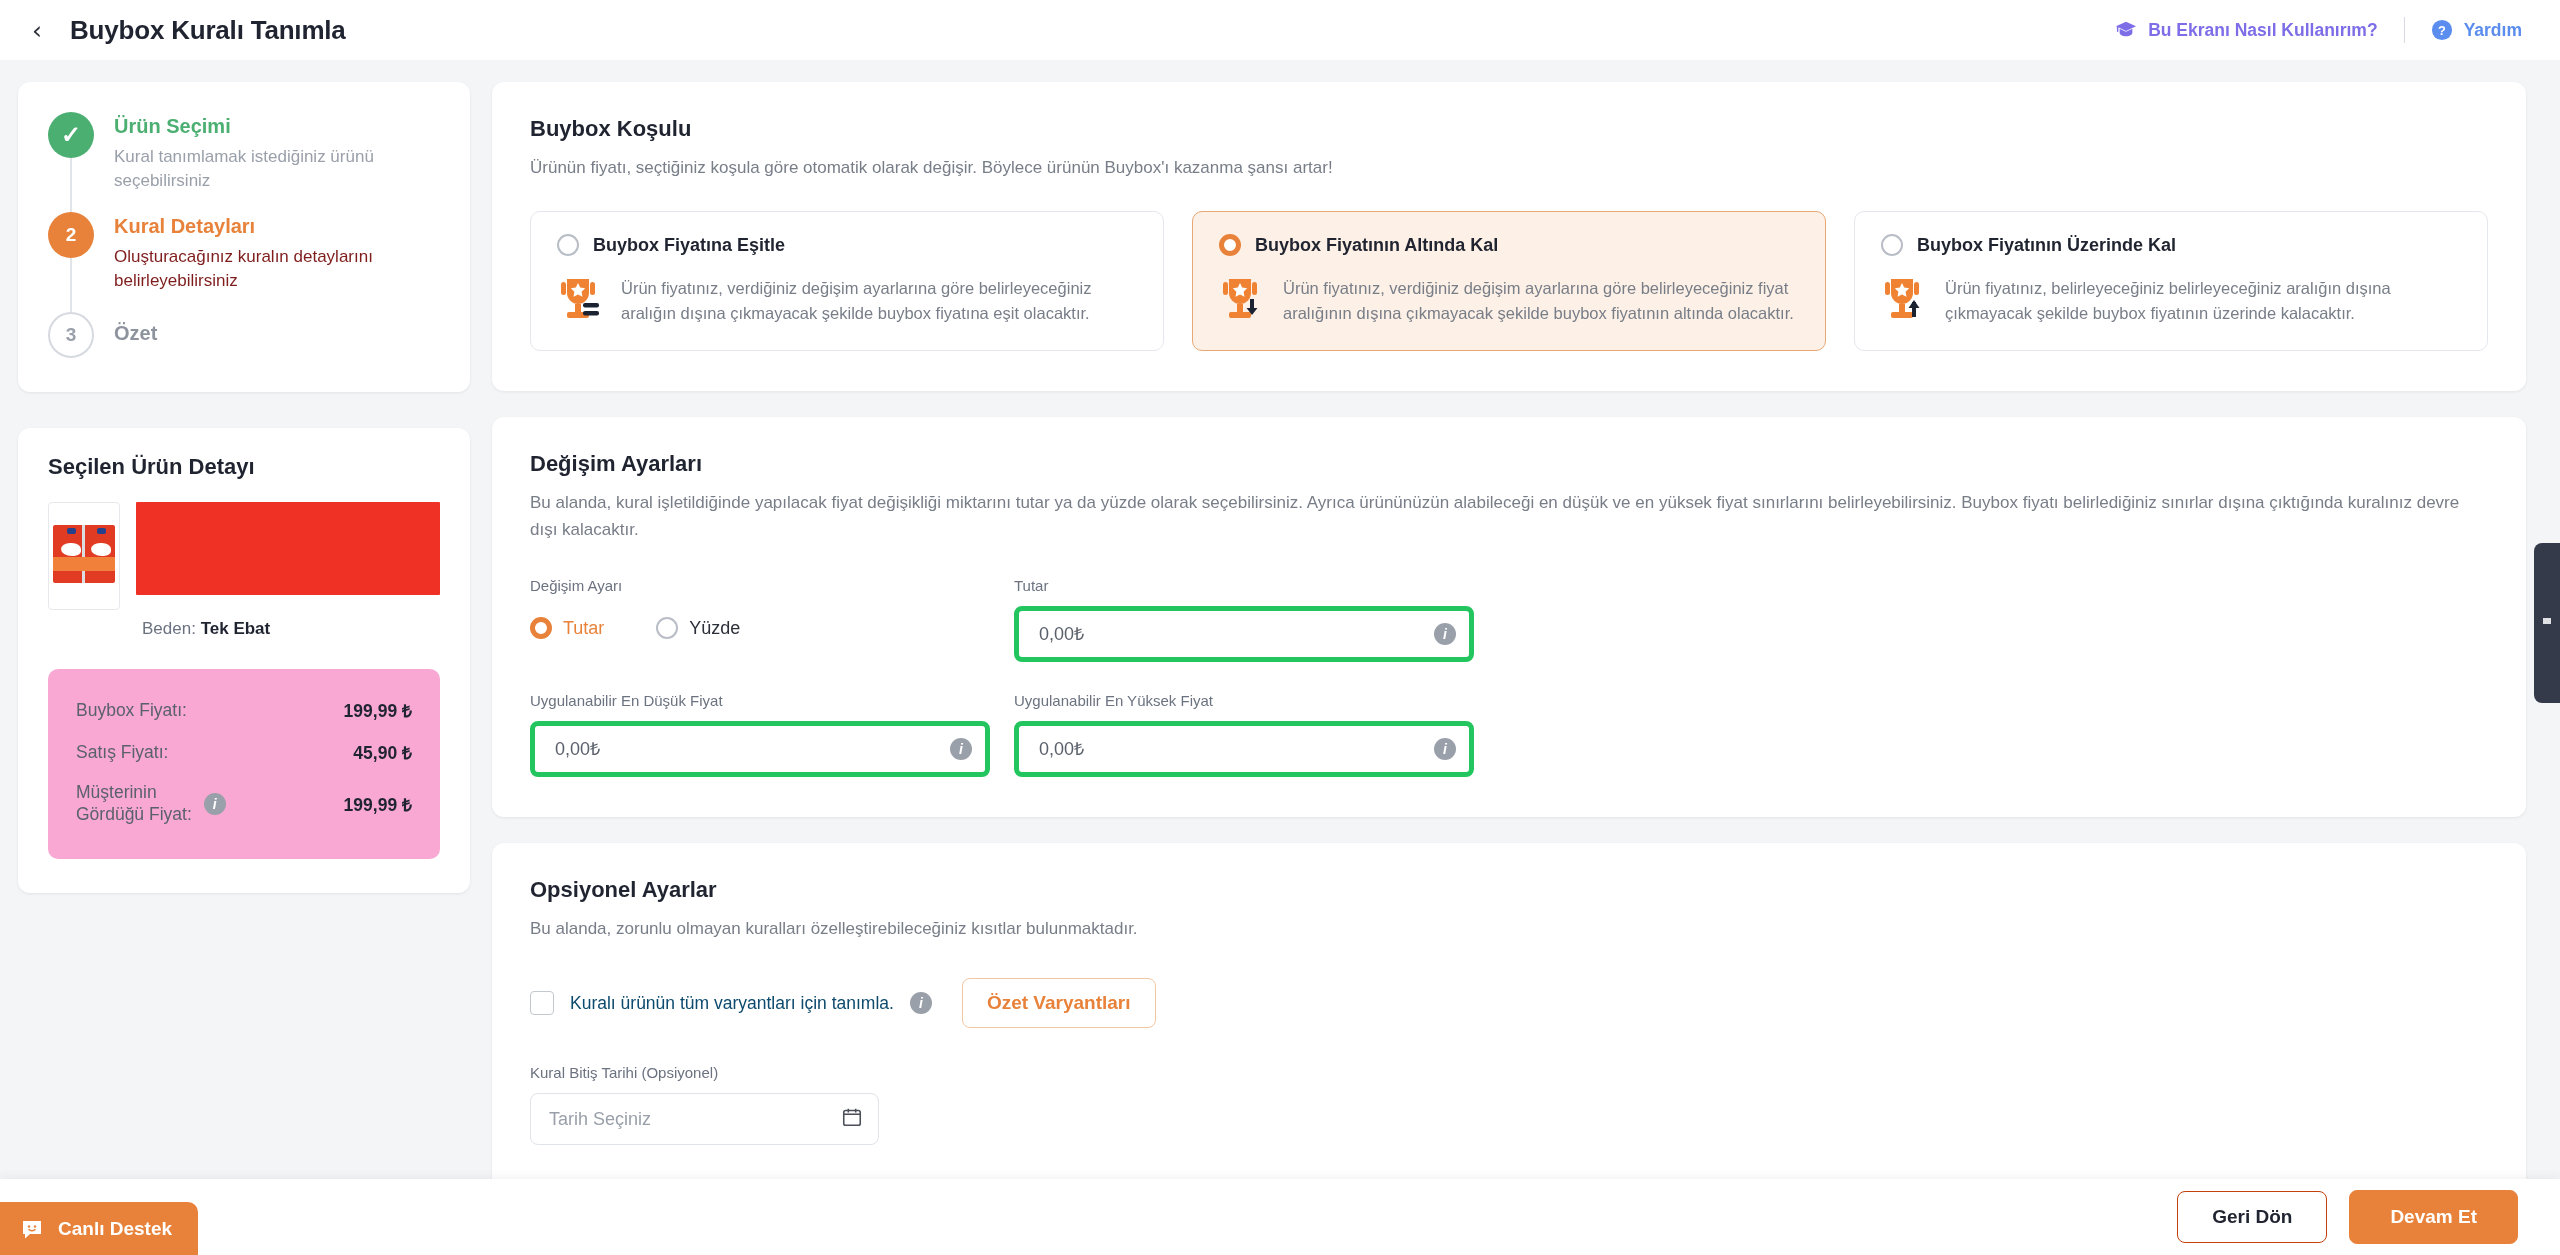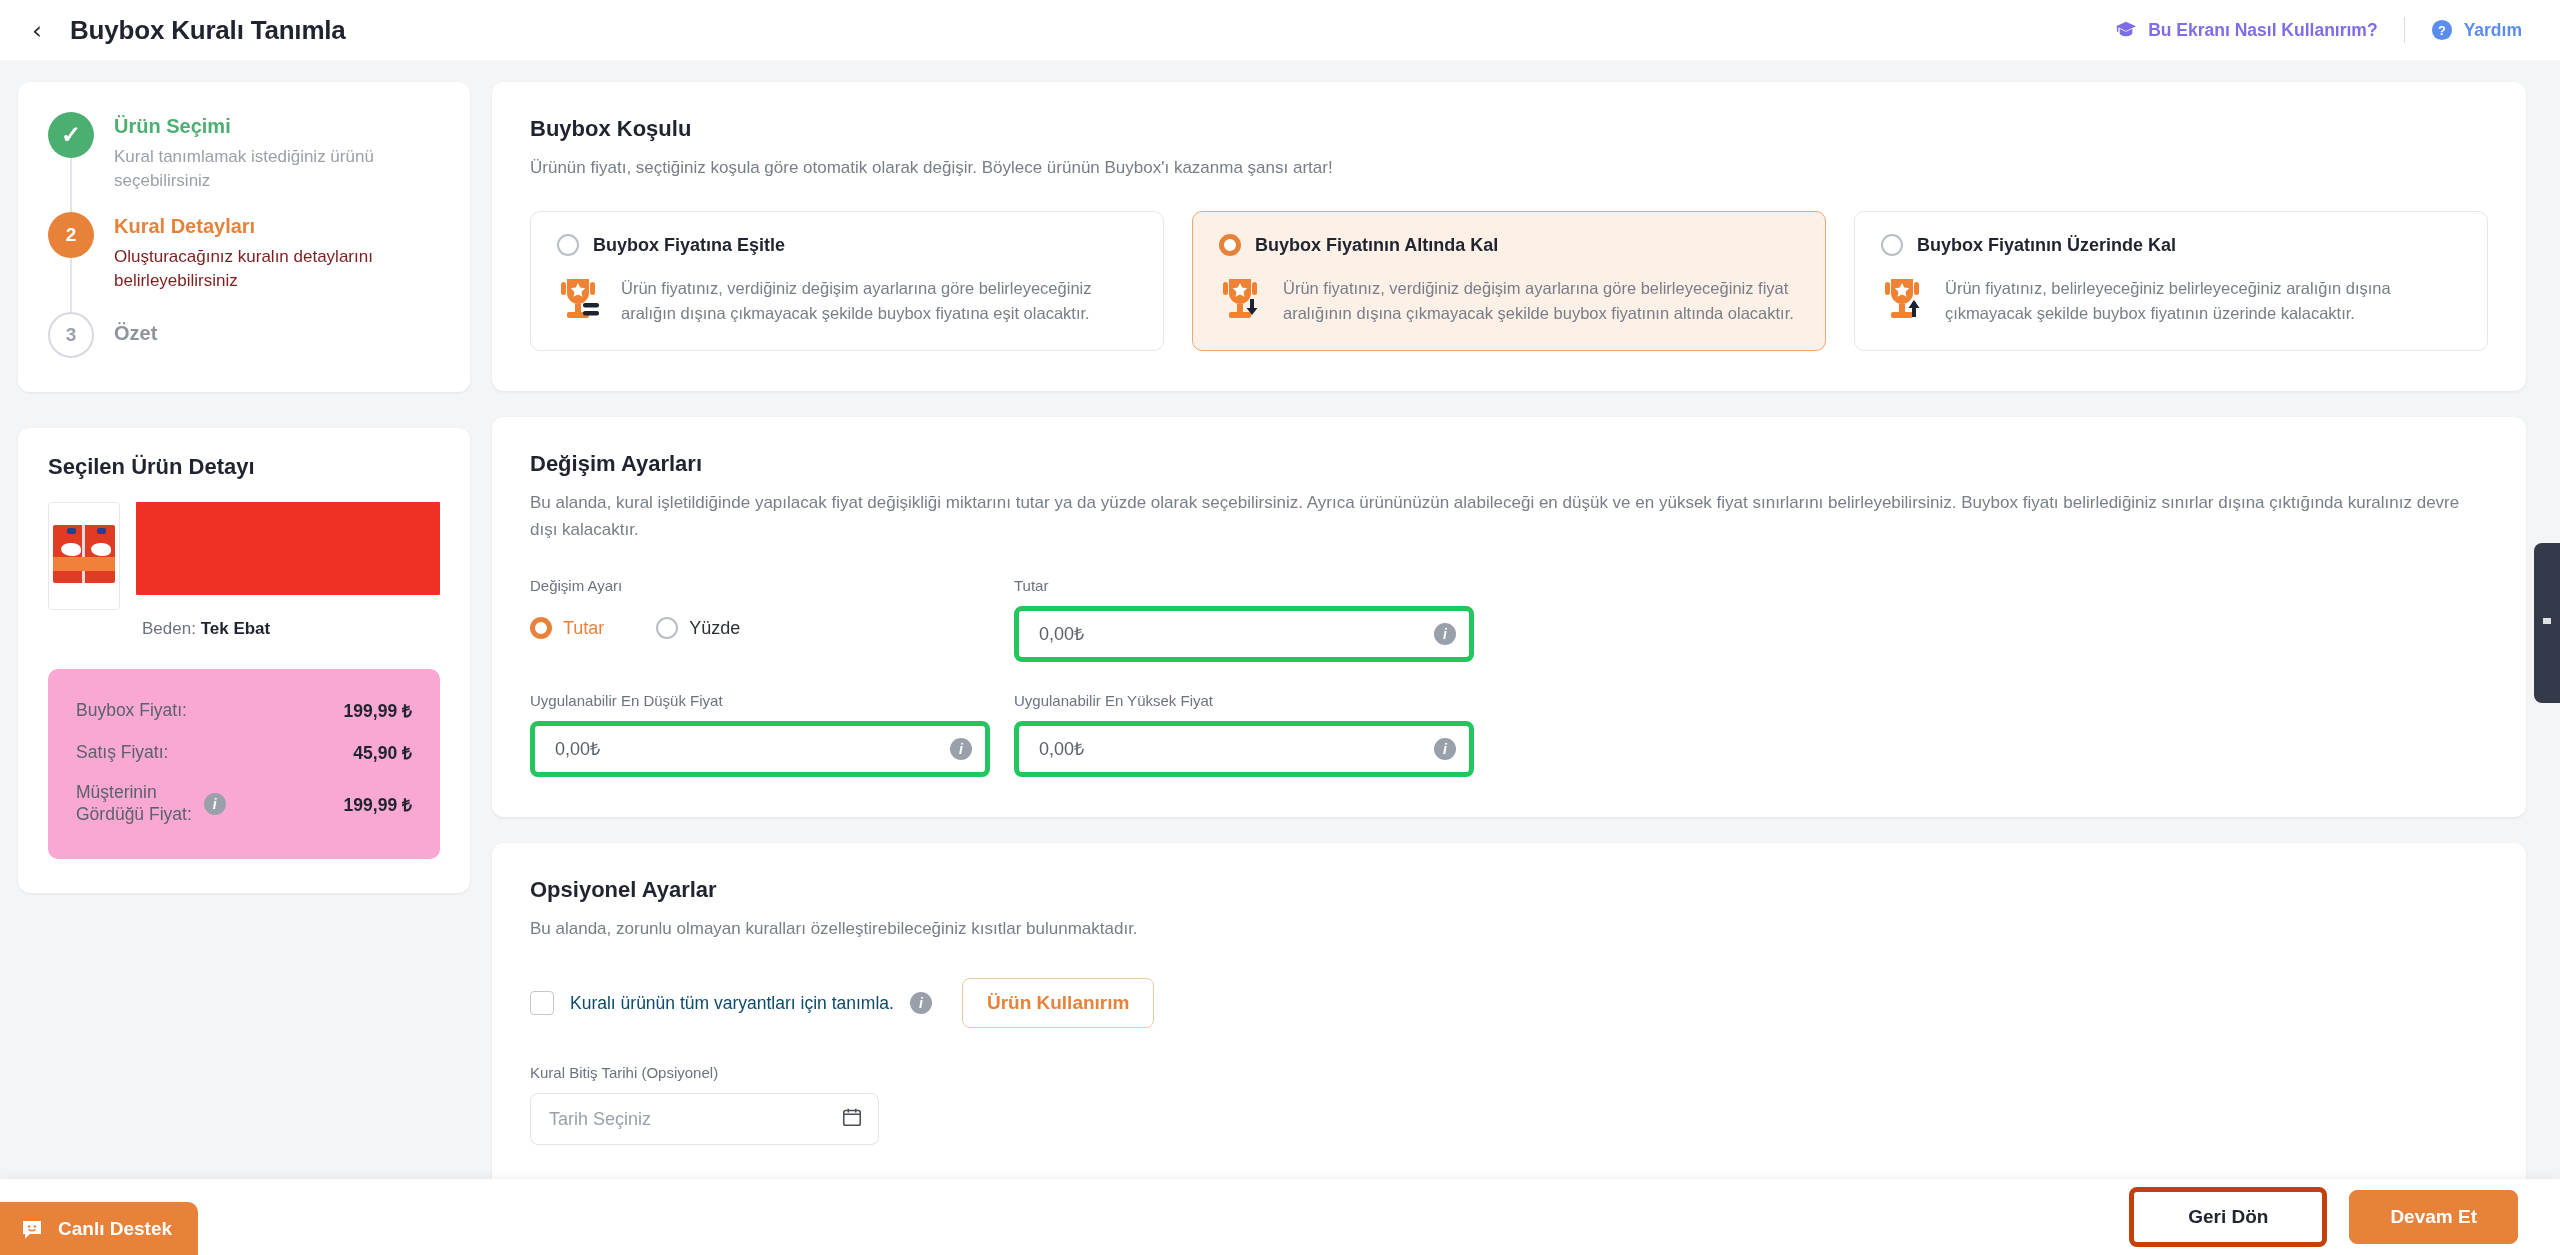--- a/index.html
+++ b/index.html
@@ -234,22 +234,22 @@
     position: absolute; left: 0; right: 0; bottom: 0; height: 76px;
     background: #fff; display: flex; align-items: center; justify-content: flex-end;
     padding-right: 42px; gap: 22px; box-shadow: 0 -2px 10px rgba(16,24,40,.06);
     z-index: 30;
   }
   .btn {
     border-radius: 8px; font-size: 19px; font-weight: 700; cursor: pointer;
     font-family: "Liberation Sans", sans-serif;
   }
   .btn-ghost {
-    background: #fff; border: 5px solid #c2410c; color: #1f2430;
-    padding: 14px 54px;
+    background: #fff; border: 1px solid #c2410c; color: #1f2430;
+    padding: 14px 34px;
   }
   .btn-primary {
     background: #e8823a; border: 1px solid #e8823a; color: #fff;
     padding: 15px 40px;
   }
   .support {
     position: fixed; left: 0; bottom: 0; z-index: 60;
     background: #e8823a; color: #fff;
     border-radius: 0 10px 0 0;
     padding: 15px 26px 14px 20px;
@@ -503,21 +503,21 @@
     </div>
 
     <div class="card panel">
       <div class="panel-title">Opsiyonel Ayarlar</div>
       <div class="panel-desc">Bu alanda, zorunlu olmayan kuralları özelleştirebileceğiniz kısıtlar bulunmaktadır.</div>
 
       <div class="opt-row">
         <div class="checkbox"></div>
         <span class="opt-text">Kuralı ürünün tüm varyantları için tanımla.</span>
         <span class="info-dot">i</span>
-        <button class="btn variant-btn">Ürün Kullanırım</button>
+        <button class="btn variant-btn">Özet Varyantları</button>
       </div>
 
       <div class="date-block">
         <label class="field-label">Kural Bitiş Tarihi (Opsiyonel)</label>
         <div class="date-wrap">
           <input class="date-input" placeholder="Tarih Seçiniz" style="">
           <span class="cal-icon">
             <svg width="22" height="22" viewBox="0 0 24 24" fill="none" stroke="#4a4f58" stroke-width="1.7">
               <rect x="3" y="5" width="18" height="16" rx="2"></rect>
               <path d="M3 9 h18"></path>

